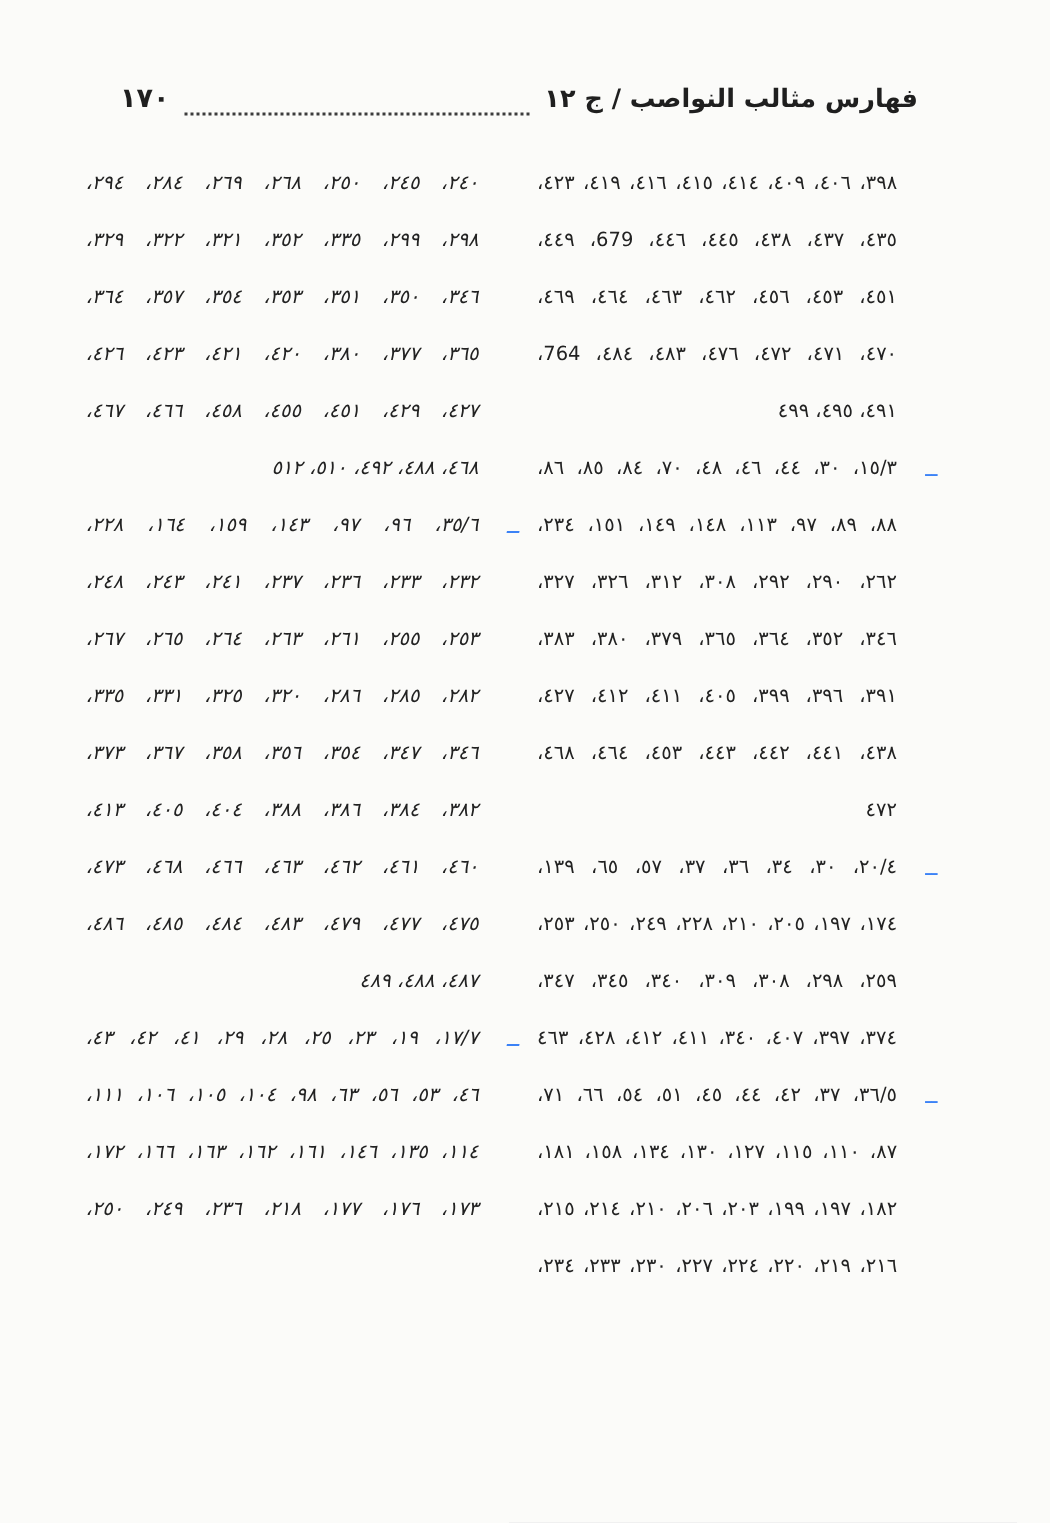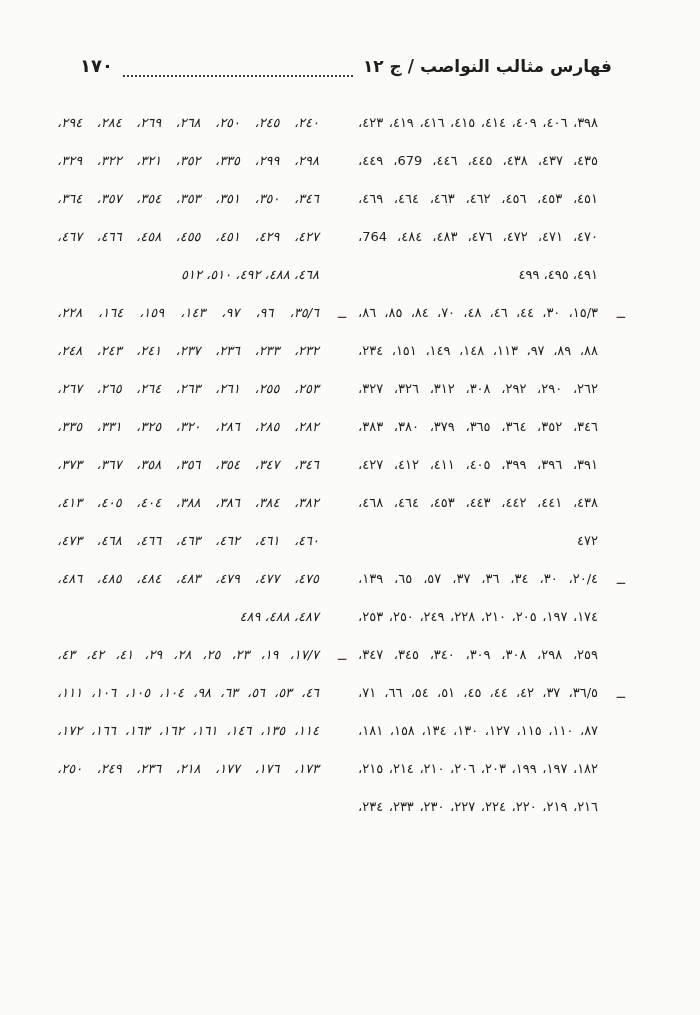--- a/index.html
+++ b/index.html
@@ -73,21 +73,21 @@
   .line.end {
     text-align: right;
     text-align-last: right;
   }
   .dash {
     position: absolute;
     right: -27px;
     top: 0;
     line-height: 38px;
     font-size: 14px;
-    color: #7f1d1d;
+    color: #3b82f6;
   }
 </style>
 </head>
 <body>
 
 <div class="page" style="background: rgb(251, 251, 249); color: rgb(31, 31, 31);">
 
   <div class="header" dir="rtl">
     <span class="book-title">فهارس مثالب النواصب / ج ١٢</span>
     <span class="leader"></span>
@@ -104,29 +104,31 @@
         <div class="line start"><span class="dash">ــ</span><span>١٥/٣، ٣٠، ٤٤، ٤٦، ٤٨، ٧٠، ٨٤، ٨٥، ٨٦،</span></div>
         <div class="line cont"><span>٨٨، ٨٩، ٩٧، ١١٣، ١٤٨، ١٤٩، ١٥١، ٢٣٤،</span></div>
         <div class="line cont"><span>٢٦٢، ٢٩٠، ٢٩٢، ٣٠٨، ٣١٢، ٣٢٦، ٣٢٧،</span></div>
         <div class="line cont"><span>٣٤٦، ٣٥٢، ٣٦٤، ٣٦٥، ٣٧٩، ٣٨٠، ٣٨٣،</span></div>
         <div class="line cont"><span>٣٩١، ٣٩٦، ٣٩٩، ٤٠٥، ٤١١، ٤١٢، ٤٢٧،</span></div>
         <div class="line cont"><span>٤٣٨، ٤٤١، ٤٤٢، ٤٤٣، ٤٥٣، ٤٦٤، ٤٦٨،</span></div>
         <div class="line end"><span>٤٧٢</span></div>
         <div class="line start"><span class="dash">ــ</span><span>٢٠/٤، ٣٠، ٣٤، ٣٦، ٣٧، ٥٧، ٦٥، ١٣٩،</span></div>
         <div class="line cont"><span>١٧٤، ١٩٧، ٢٠٥، ٢١٠، ٢٢٨، ٢٤٩، ٢٥٠، ٢٥٣،</span></div>
         <div class="line cont"><span>٢٥٩، ٢٩٨، ٣٠٨، ٣٠٩، ٣٤٠، ٣٤٥، ٣٤٧،</span></div>
+        <div class="line cont"><span>٣٧٤، ٣٩٧، ٤٠٧، ٣٤٠، ٤١١، ٤١٢، ٤٢٨، ٤٦٣</span></div>
         <div class="line start"><span class="dash">ــ</span><span>٣٦/٥، ٣٧، ٤٢، ٤٤، ٤٥، ٥١، ٥٤، ٦٦، ٧١،</span></div>
         <div class="line cont"><span>٨٧، ١١٠، ١١٥، ١٢٧، ١٣٠، ١٣٤، ١٥٨، ١٨١،</span></div>
         <div class="line cont"><span>١٨٢، ١٩٧، ١٩٩، ٢٠٣، ٢٠٦، ٢١٠، ٢١٤، ٢١٥،</span></div>
         <div class="line cont"><span>٢١٦، ٢١٩، ٢٢٠، ٢٢٤، ٢٢٧، ٢٣٠، ٢٣٣، ٢٣٤،</span></div>
       </div>
     <div class="column column-left" dir="rtl">
         <div class="line cont"><span>٢٤٠، ٢٤٥، ٢٥٠، ٢٦٨، ٢٦٩، ٢٨٤، ٢٩٤،</span></div>
         <div class="line cont"><span>٢٩٨، ٢٩٩، ٣٣٥، ٣٥٢، ٣٢١، ٣٢٢، ٣٢٩،</span></div>
         <div class="line cont"><span>٣٤٦، ٣٥٠، ٣٥١، ٣٥٣، ٣٥٤، ٣٥٧، ٣٦٤،</span></div>
+        <div class="line cont"><span>٣٦٥، ٣٧٧، ٣٨٠، ٤٢٠، ٤٢١، ٤٢٣، ٤٢٦،</span></div>
         <div class="line cont"><span>٤٢٧، ٤٢٩، ٤٥١، ٤٥٥، ٤٥٨، ٤٦٦، ٤٦٧،</span></div>
         <div class="line end"><span>٤٦٨، ٤٨٨، ٤٩٢، ٥١٠، ٥١٢</span></div>
         <div class="line start"><span class="dash">ــ</span><span>٣٥/٦، ٩٦، ٩٧، ١٤٣، ١٥٩، ١٦٤، ٢٢٨،</span></div>
         <div class="line cont"><span>٢٣٢، ٢٣٣، ٢٣٦، ٢٣٧، ٢٤١، ٢٤٣، ٢٤٨،</span></div>
         <div class="line cont"><span>٢٥٣، ٢٥٥، ٢٦١، ٢٦٣، ٢٦٤، ٢٦٥، ٢٦٧،</span></div>
         <div class="line cont"><span>٢٨٢، ٢٨٥، ٢٨٦، ٣٢٠، ٣٢٥، ٣٣١، ٣٣٥،</span></div>
         <div class="line cont"><span>٣٤٦، ٣٤٧، ٣٥٤، ٣٥٦، ٣٥٨، ٣٦٧، ٣٧٣،</span></div>
         <div class="line cont"><span>٣٨٢، ٣٨٤، ٣٨٦، ٣٨٨، ٤٠٤، ٤٠٥، ٤١٣،</span></div>
         <div class="line cont"><span>٤٦٠، ٤٦١، ٤٦٢، ٤٦٣، ٤٦٦، ٤٦٨، ٤٧٣،</span></div>
         <div class="line cont"><span>٤٧٥، ٤٧٧، ٤٧٩، ٤٨٣، ٤٨٤، ٤٨٥، ٤٨٦،</span></div>

